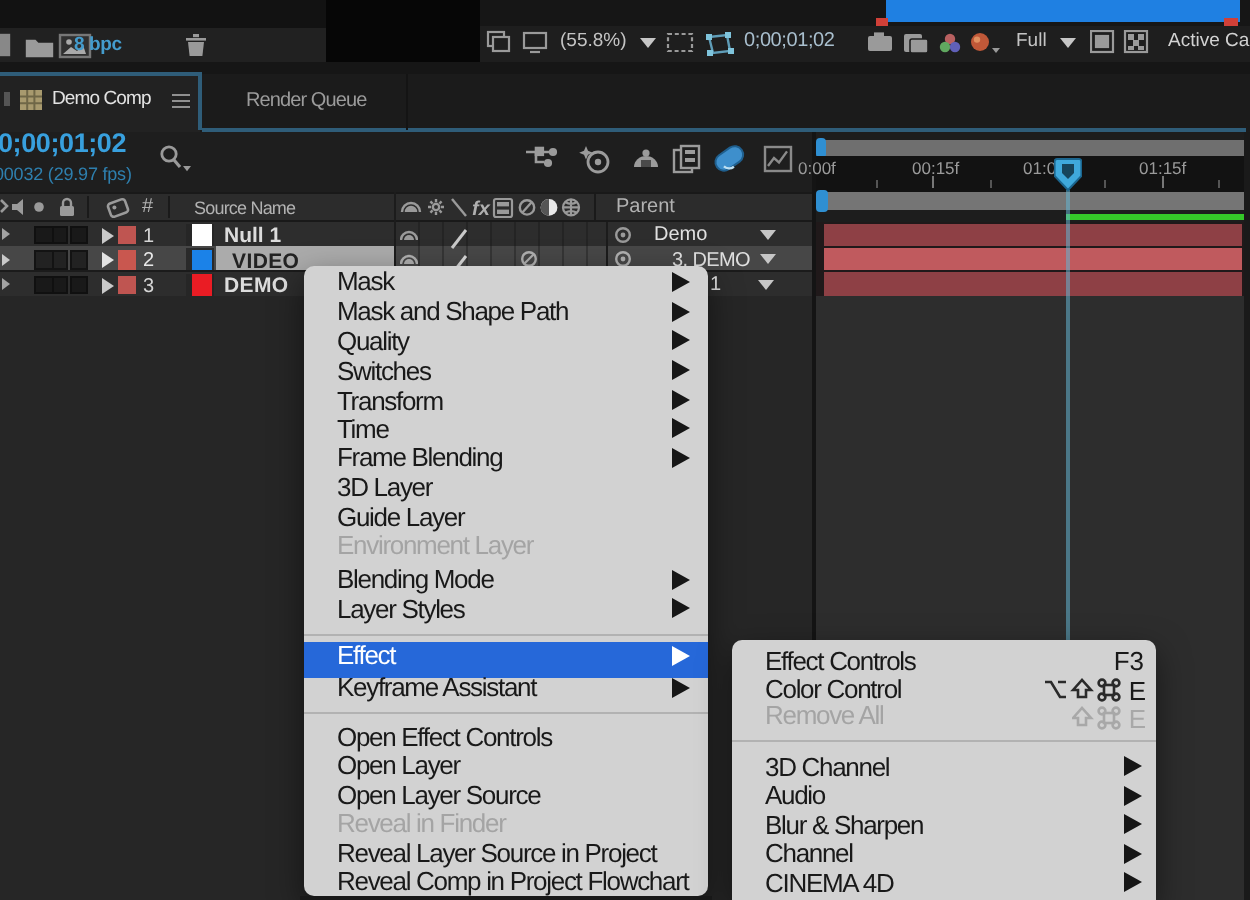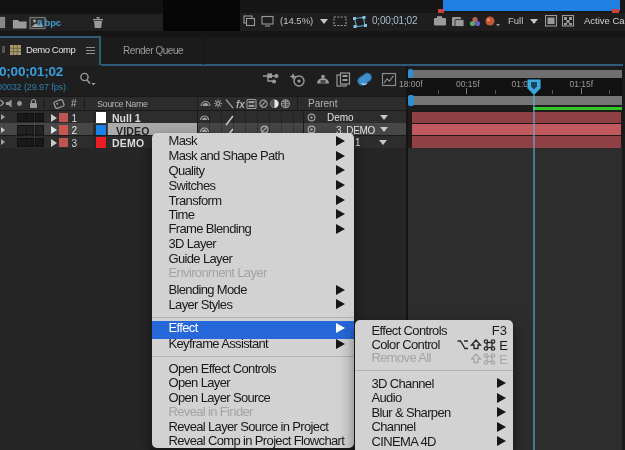--- a/index.html
+++ b/index.html
@@ -46,21 +46,21 @@
 </svg>
 
 <svg class="abs" style="left:243px;top:14px" width="32" height="14" viewBox="0 0 32 14">
  <g fill="none" stroke="#9a9a9a" stroke-width="1.1">
   <rect x="1" y="2" width="8" height="7"></rect>
         <rect x="3.5" y="4.5" width="8" height="7" fill="#1e1e1e"></rect>
   <rect x="19" y="2.5" width="11" height="7.5"></rect>
         <path d="M22 12 h5"></path>
  </g>
 </svg>
-<div class="abs" style="left:280px;top:15px;font-size:9.5px;color:#c4c4c4">(14.5%)</div>
+<div class="abs" style="left:280px;top:15px;font-size:9.5px;color:#c4c4c4">(55.8%)</div>
 <div class="tri-dn abs" style="left:320px;top:19px"></div>
 <svg class="abs" style="left:333px;top:14.5px" width="36" height="13" viewBox="0 0 36 13">
  <g fill="none" stroke="#9a9a9a" stroke-width="1.1" stroke-dasharray="2 1.4">
   <rect x="1" y="2" width="12" height="8.5"></rect>
       </g>
  <g fill="none" stroke="#5f9db8" stroke-width="1.2">
         <path d="M21.5 3.5 l9 -1 1.5 8 -8.5 1 z"></path>
       </g>
  <g fill="#7fc4dc">
         <rect x="20" y="2" width="3" height="3"></rect>
@@ -165,21 +165,21 @@
 <div class="abs" style="left:406px;top:66px;width:219px;height:84px;background:#1d1d1d"></div>
 <div class="abs" style="left:406px;top:66px;width:2px;height:384px;background:#141414"></div>
 <div class="abs" style="left:622px;top:66px;width:3px;height:384px;background:#1a1a1a"></div>
 
 <div class="abs" style="left:409px;top:70px;width:213px;height:8px;background:#6f6f6f"></div>
 <div class="abs" style="left:407.8px;top:69.3px;width:5.4px;height:9.4px;background:#2f8fd2;border-radius:2px"></div>
 
 <div class="abs" style="left:408px;top:78px;width:214px;height:17.5px;background:#121212"></div>
 <div class="abs" style="left:456px;top:79px;font-size:8.5px;color:#9a9a9a;letter-spacing:0">00:15f</div>
 <div class="abs" style="left:569.5px;top:79px;font-size:8.5px;color:#9a9a9a;letter-spacing:0">01:15f</div>
-<div class="abs" style="left:399px;top:79px;font-size:8.5px;color:#9a9a9a">18:00f</div>
+<div class="abs" style="left:399px;top:79px;font-size:8.5px;color:#9a9a9a">0:00f</div>
 <div class="abs" style="left:466px;top:88px;width:1px;height:6px;background:#777"></div>
 <div class="abs" style="left:581px;top:88px;width:1px;height:6px;background:#777"></div>
 <div class="abs" style="left:438px;top:90px;width:1px;height:4px;background:#555"></div>
 <div class="abs" style="left:495px;top:90px;width:1px;height:4px;background:#555"></div>
 <div class="abs" style="left:552px;top:90px;width:1px;height:4px;background:#555"></div>
 <div class="abs" style="left:609px;top:90px;width:1px;height:4px;background:#555"></div>
 
 <div class="abs" style="left:409px;top:95.5px;width:213px;height:9.5px;background:#757575"></div>
 <div class="abs" style="left:407.8px;top:95px;width:5.8px;height:10.6px;background:#2f8fd2;border-radius:2px"></div>
 
@@ -351,21 +351,21 @@
  <div class="mi" style="top:203.5px">Keyframe Assistant<span class="ar tri-r"></span></div>
  <div class="sep" style="top:223.7px"></div>
  <div class="mi" style="top:228.9px">Open Effect Controls</div>
  <div class="mi" style="top:242.9px">Open Layer</div>
  <div class="mi" style="top:257.1px">Open Layer Source</div>
  <div class="mi gray" style="top:271.8px">Reveal in Finder</div>
  <div class="mi" style="top:286.2px">Reveal Layer Source in Project</div>
  <div class="mi" style="top:300.7px">Reveal Comp in Project Flowchart</div>
 </div>
 <div class="abs" style="left:150px;top:447.5px;width:206px;height:2.5px;background:#191919"></div>
-<div id="submenu" class="abs" style="left:355px;top:319.5px;width:158px;height:131px;background:#d2d2d2;border-radius:5px 5px 0 0;box-shadow:0 6px 16px rgba(0,0,0,0.5)">
+<div id="submenu" class="abs" style="left:366px;top:319.5px;width:212px;height:131px;background:#d2d2d2;border-radius:5px 5px 0 0;box-shadow:0 6px 16px rgba(0,0,0,0.5)">
  <div class="mi" style="top:3px">Effect Controls<span class="sc" style="top:0px">F3</span></div>
  <div class="mi" style="top:17.2px">Color Control<span class="sc" style="top:1.5px;right:5px"><svg width="39" height="12" viewBox="0 0 39 12" style="vertical-align:-1px">
    <g stroke="#2a2a2a" fill="none" stroke-width="1.3">
     <path d="M0.5 2 h3 l4.5 7.5 h3 M7 2 h4"></path>
     <path d="M14.5 6 L19 1 l4.5 5 h-2.5 v3.5 h-4 V6 z"></path>
     <rect x="30" y="3.5" width="5" height="5"></rect>
     <circle cx="29" cy="2.5" r="1.7"></circle>
               <circle cx="36" cy="2.5" r="1.7"></circle>
     <circle cx="29" cy="9.5" r="1.7"></circle>
               <circle cx="36" cy="9.5" r="1.7"></circle>

